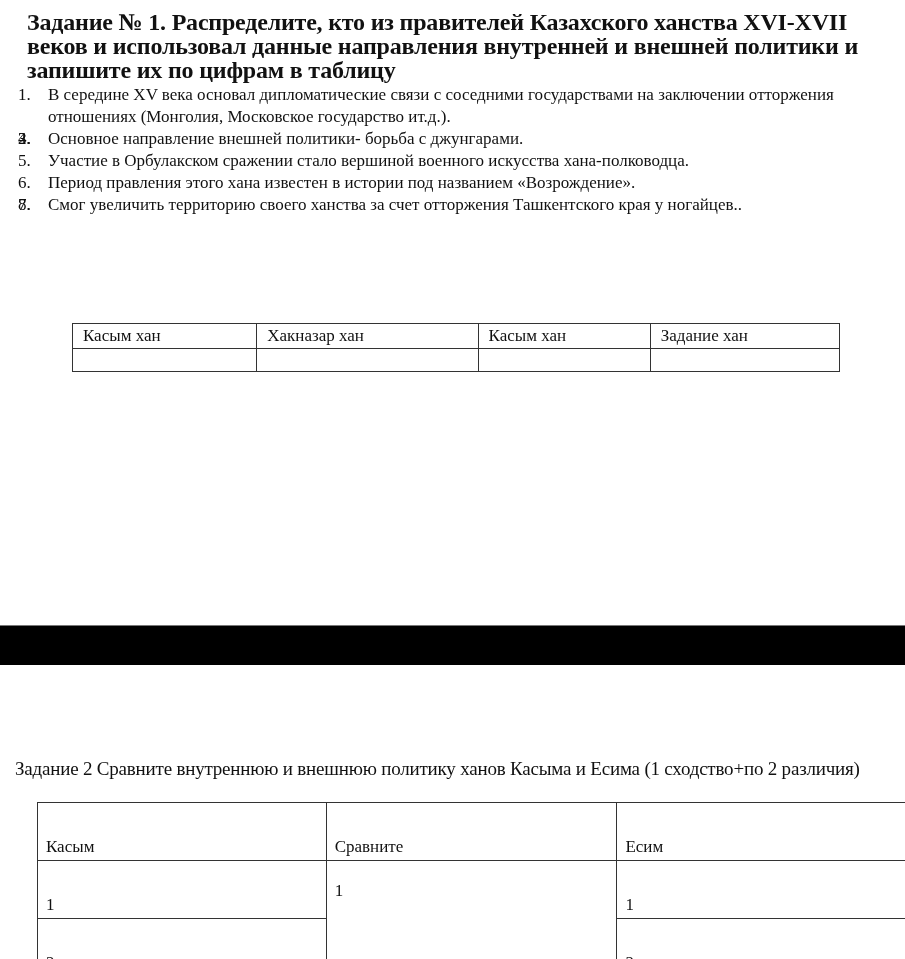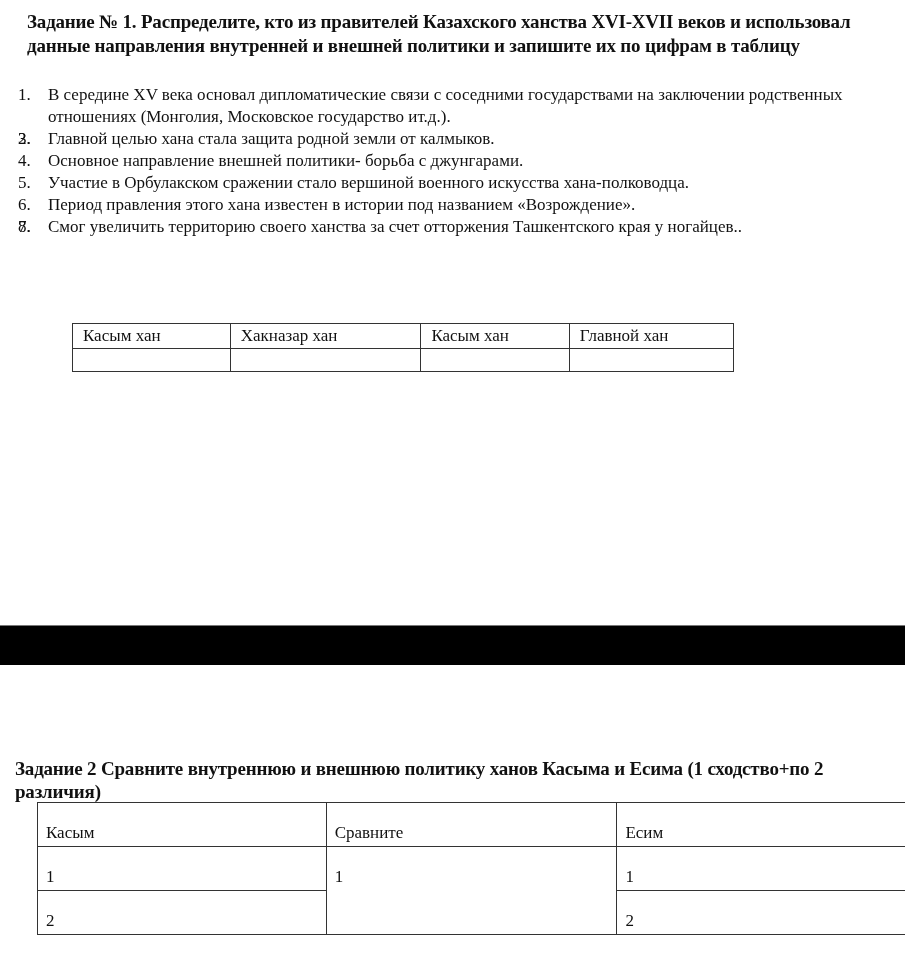--- a/index.html
+++ b/index.html
@@ -2,73 +2,73 @@
 <html><head>
 <meta charset="utf-8">
 <style>
   html, body { margin: 0; padding: 0; }
   body {
     width: 905px; height: 959px; background: #ffffff; position: relative;
     overflow: hidden; font-family: "Liberation Serif", serif; color: #111;
   }
   .task1-title {
     position: absolute; left: 27px; top: 10px; width: 860px;
-    font-weight: bold; font-size: 19px; line-height: 24px; letter-spacing: -0.2px;
+    font-weight: bold; font-size: 24px; line-height: 24px; letter-spacing: -0.2px;
   }
   .task-list {
     position: absolute; left: 14px; top: 84px; width: 880px;
     margin: 0; padding: 0; list-style: none; font-size: 17px; line-height: 22px;
   }
   .task-list li { position: relative; padding-left: 34px; }
   .task-list .num { position: absolute; left: 4px; top: 0; }
   table { border-collapse: collapse; position: absolute; }
-  .t1 { left: 72px; top: 323px; width: 662px; }
+  .t1 { left: 72px; top: 323px; width: 768px; }
   .t1 td { border: 1.5px solid #333; font-size: 17px; padding: 2px 10px; height: 20px; vertical-align: middle; }
   .t1 tr.empty td { height: 18px; }
   .black-band { position: absolute; left: 0; top: 625px; width: 905px; height: 39px; background: #000; border-top: 1px solid #777; }
   .task2-title {
     position: absolute; left: 15px; top: 757px; width: 880px;
-    font-weight: bold; font-size: 19px; line-height: 23px; letter-spacing: -0.2px;
+    font-weight: normal; font-size: 19px; line-height: 23px; letter-spacing: -0.2px;
   }
   .t2 { left: 37px; top: 802px; width: 900px; }
-  .t2 td { border: 1.5px solid #333; font-size: 17px; padding: 0 8px 3px 8px; vertical-align: bottom; }
+  .t2 td { border: 1.5px solid #333; font-size: 17px; padding: 14px 8px 3px 8px; vertical-align: bottom; }
   .t2 .hdr td { height: 40px; }
   .t2 .r1 td { height: 40px; }
   .t2 .r2 td { height: 40px; }
   .t2 td.sim { vertical-align: top; padding-top: 20px; }
 </style>
 </head>
 <body>
 
 <div class="task1-title">Задание  № 1. Распределите,  кто  из правителей Казахского ханства  XVI-XVII веков и использовал данные направления внутренней и внешней политики  и запишите их по цифрам в таблицу</div>
 
 <ol class="task-list">
-  <li><span class="num">1.</span><span>В середине XV века основал дипломатические связи с соседними государствами на заключении родственных отношениях (Монголия, Московское государство ит.д.).</span></li>
+  <li><span class="num">1.</span><span>В середине XV века основал дипломатические связи с соседними государствами на заключении отторжения отношениях (Монголия, Московское государство ит.д.).</span></li>
   <li><span class="num">2.</span></li>
-  <li><span class="num">3.</span><span>Главной целью хана стала защита  родной земли от калмыков.</span></li>
+  <li><span class="num">3.</span></li>
   <li><span class="num">4.</span><span>Основное направление внешней политики- борьба с джунгарами.</span></li>
   <li><span class="num">5.</span><span>Участие в Орбулакском сражении стало вершиной военного искусства хана-полководца.</span></li>
   <li><span class="num">6.</span><span>Период правления этого хана известен в истории под названием «Возрождение».</span></li>
   <li><span class="num">7.</span></li>
   <li><span class="num">8.</span><span>Смог увеличить территорию своего ханства за счет отторжения Ташкентского края у ногайцев..</span></li>
 </ol>
 
 <table class="t1">
   <colgroup>
       <col style="width:184px">
       <col style="width:221px">
       <col style="width:172px">
       <col style="width:189px">
     </colgroup>
   <tbody>
       <tr>
     <td>Касым хан</td>
     <td>Хакназар хан</td>
     <td>Касым  хан</td>
-    <td>Главной хан</td>
+    <td>Задание хан</td>
   </tr>
   <tr class="empty">
     <td></td>
     <td></td>
     <td></td>
     <td></td>
   </tr>
 </tbody>
   </table>
 

